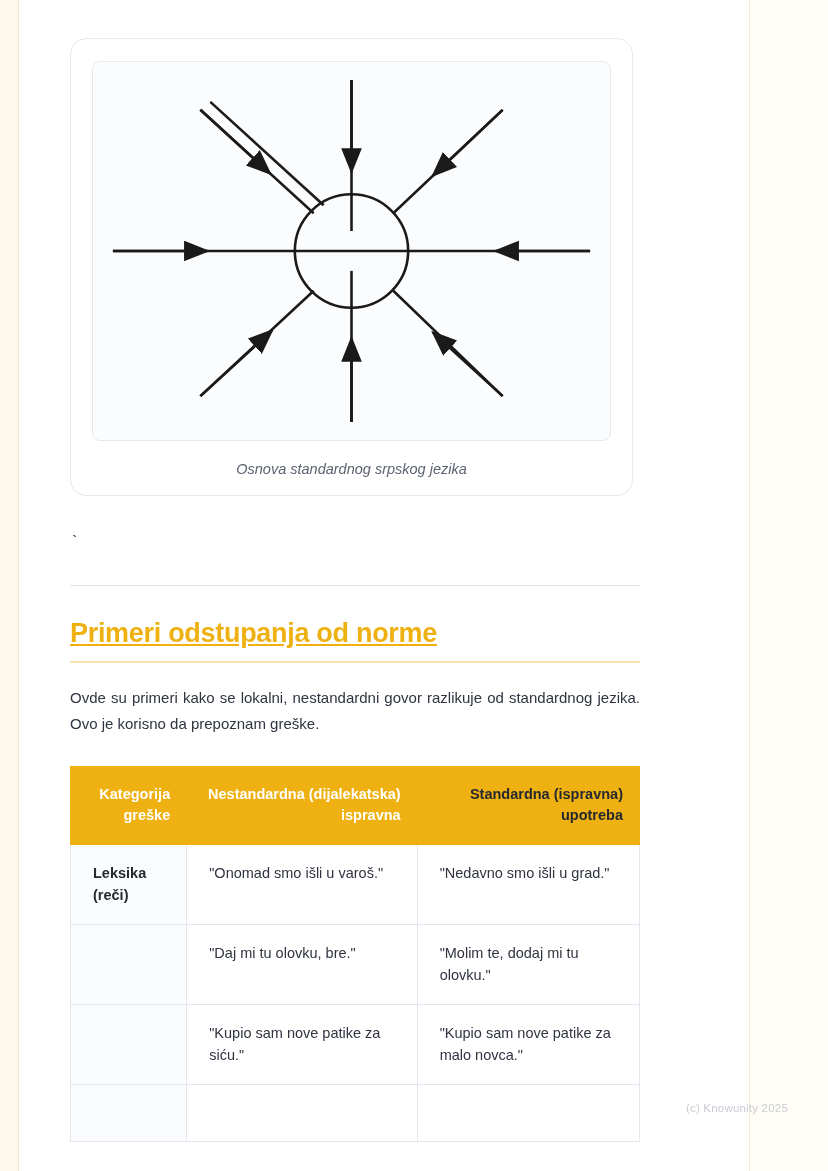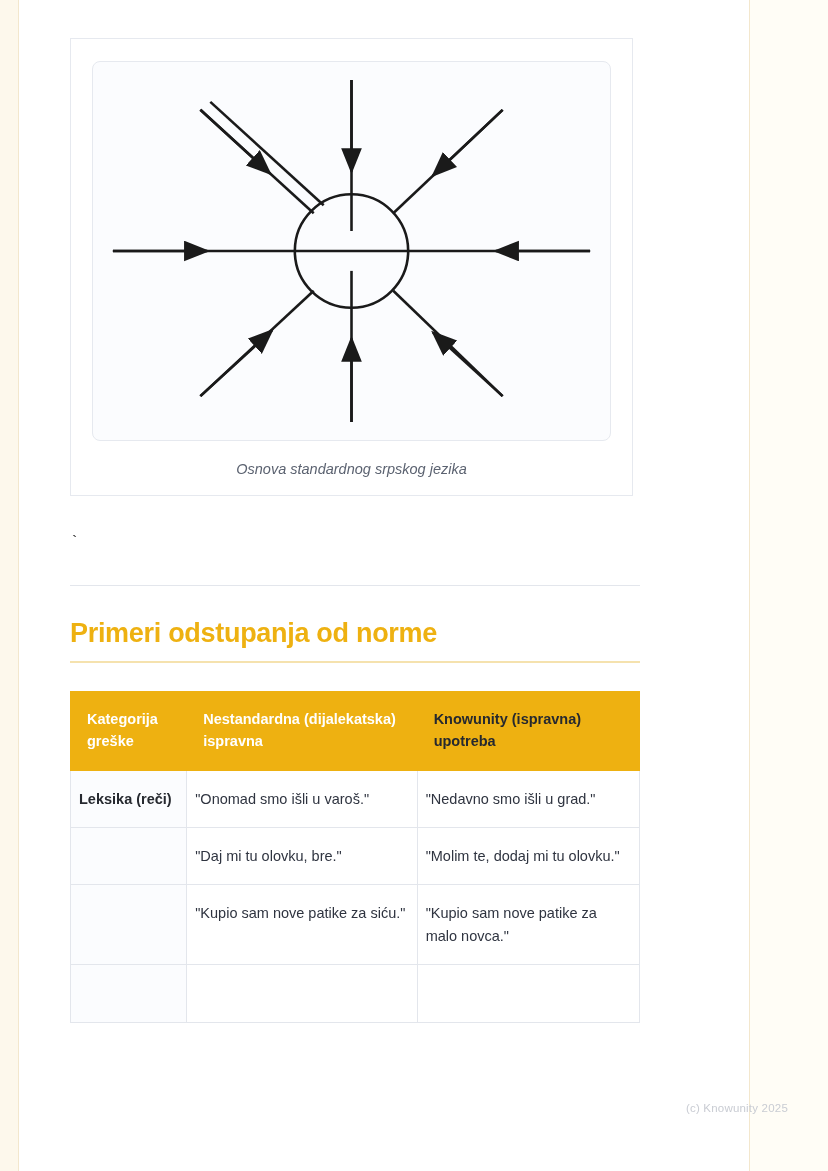--- a/index.html
+++ b/index.html
@@ -32,21 +32,21 @@
   .content {
     position: absolute;
     left: 70px;
     top: 0;
     width: 570px;
   }
   
   .figure-card {
     margin-top: 38px;
     border: 1px solid #e6e9ef;
-    border-radius: 0;
+    border-radius: 16px;
     background: #ffffff;
     padding: 22px 21px 18px 21px;
     box-sizing: border-box;
     width: 563px;
   }
   .figure-inner {
     border: 1px solid #e6e9ef;
     border-radius: 8px;
     background: #fbfcfe;
     height: 380px;
@@ -71,20 +71,21 @@
   .divider {
     margin-top: 34px;
     border-top: 1px solid #e3e6ec;
     width: 100%;
   }
   h2.section-title {
     color: #eeb111;
     font-size: 27px;
     margin: 32px 0 0 0;
     letter-spacing: -0.3px;
+    text-decoration: underline;
   }
   .title-underline {
     margin-top: 12px;
     border-top: 2px solid #f5e2ae;
     width: 100%;
   }
   p.body-text {
     font-size: 15px;
     line-height: 1.75;
     color: #2f3440;
@@ -93,34 +94,34 @@
   }
   table.examples {
     margin-top: 28px;
     border-collapse: collapse;
     width: 100%;
     table-layout: fixed;
   }
   table.examples th {
     background: #eeb111;
     color: #ffffff;
-    text-align: left;
+    text-align: right;
     font-size: 14.5px;
     font-weight: bold;
     padding: 17px 16px;
     line-height: 1.5;
     vertical-align: top;
     border: 1px solid #eeb111;
   }
   table.examples th.dark-text {
     color: #26292f;
   }
   table.examples td {
     border: 1px solid #e3e6ec;
-    padding: 17px 8px;
+    padding: 17px 22px;
     font-size: 14.5px;
     line-height: 1.55;
     color: #2f3440;
     vertical-align: top;
     background: #ffffff;
   }
   table.examples td.cat {
     font-weight: bold;
     background: #fbfcfe;
     color: #26292f;
@@ -187,32 +188,33 @@
     <div class="figure-caption">Osnova standardnog srpskog jezika</div>
   </div>
 
   <div class="backtick">`</div>
 
   <div class="divider"></div>
 
   <h2 class="section-title">Primeri odstupanja od norme</h2>
   <div class="title-underline"></div>
 
+  <p class="body-text">Ovde su primeri kako se lokalni, nestandardni govor razlikuje od standardnog jezika. Ovo je korisno da prepoznam greške.</p>
 
   <table class="examples">
     <colgroup>
       <col class="c1">
         <col class="c2">
         <col class="c3">
     </colgroup>
     <thead>
       <tr>
         <th>Kategorija greške</th>
         <th>Nestandardna (dijalekatska) ispravna</th>
-        <th class="dark-text">Knowunity (ispravna) upotreba</th>
+        <th class="dark-text">Standardna (ispravna) upotreba</th>
       </tr>
     </thead>
     <tbody>
       <tr>
         <td class="cat">Leksika (reči)</td>
         <td>"Onomad smo išli u varoš."</td>
         <td>"Nedavno smo išli u grad."</td>
       </tr>
       <tr>
         <td class="cat"></td>

